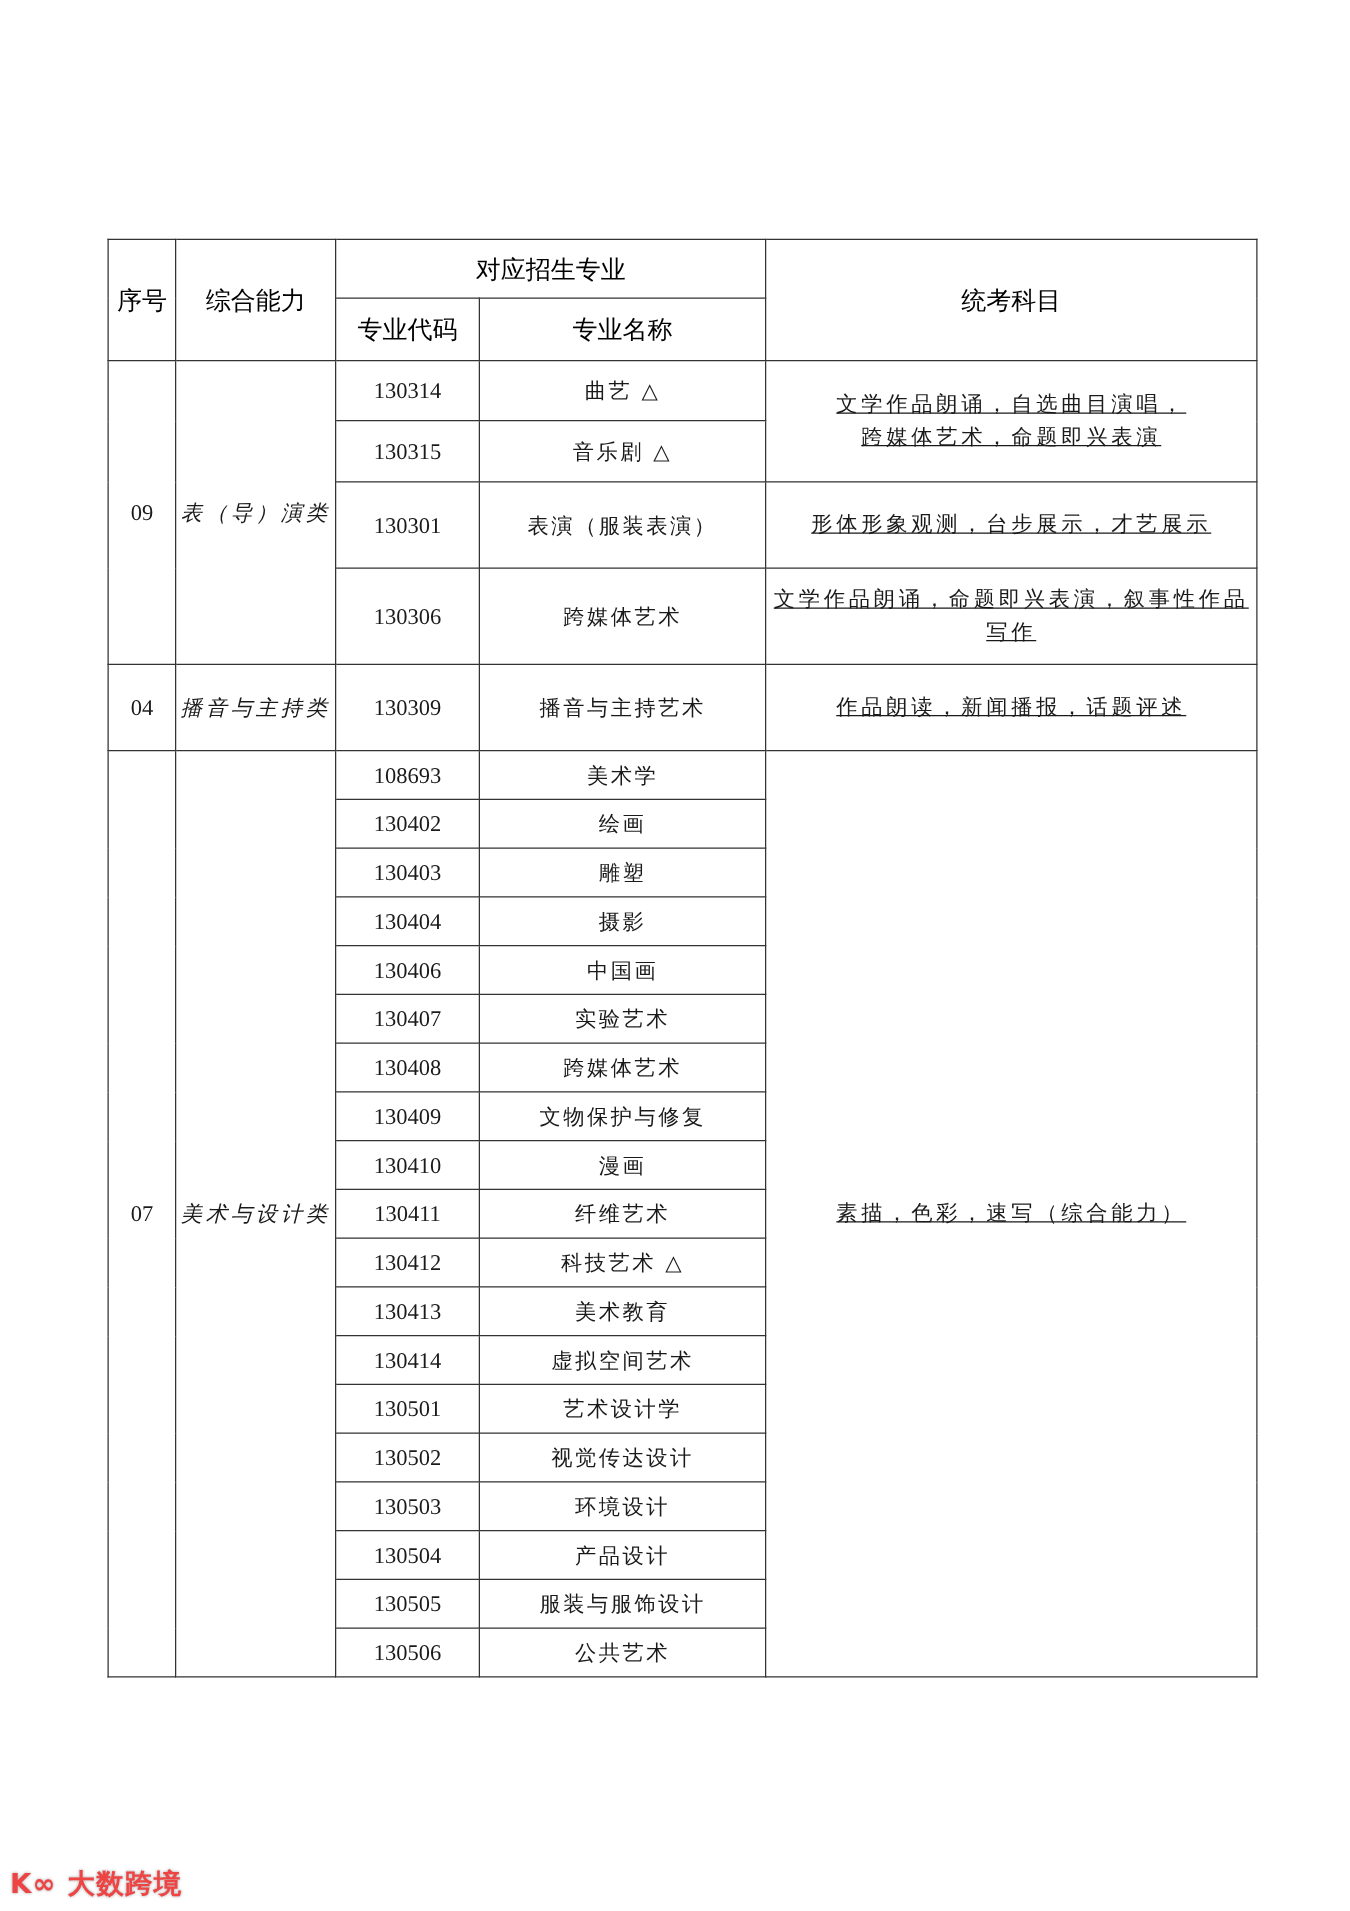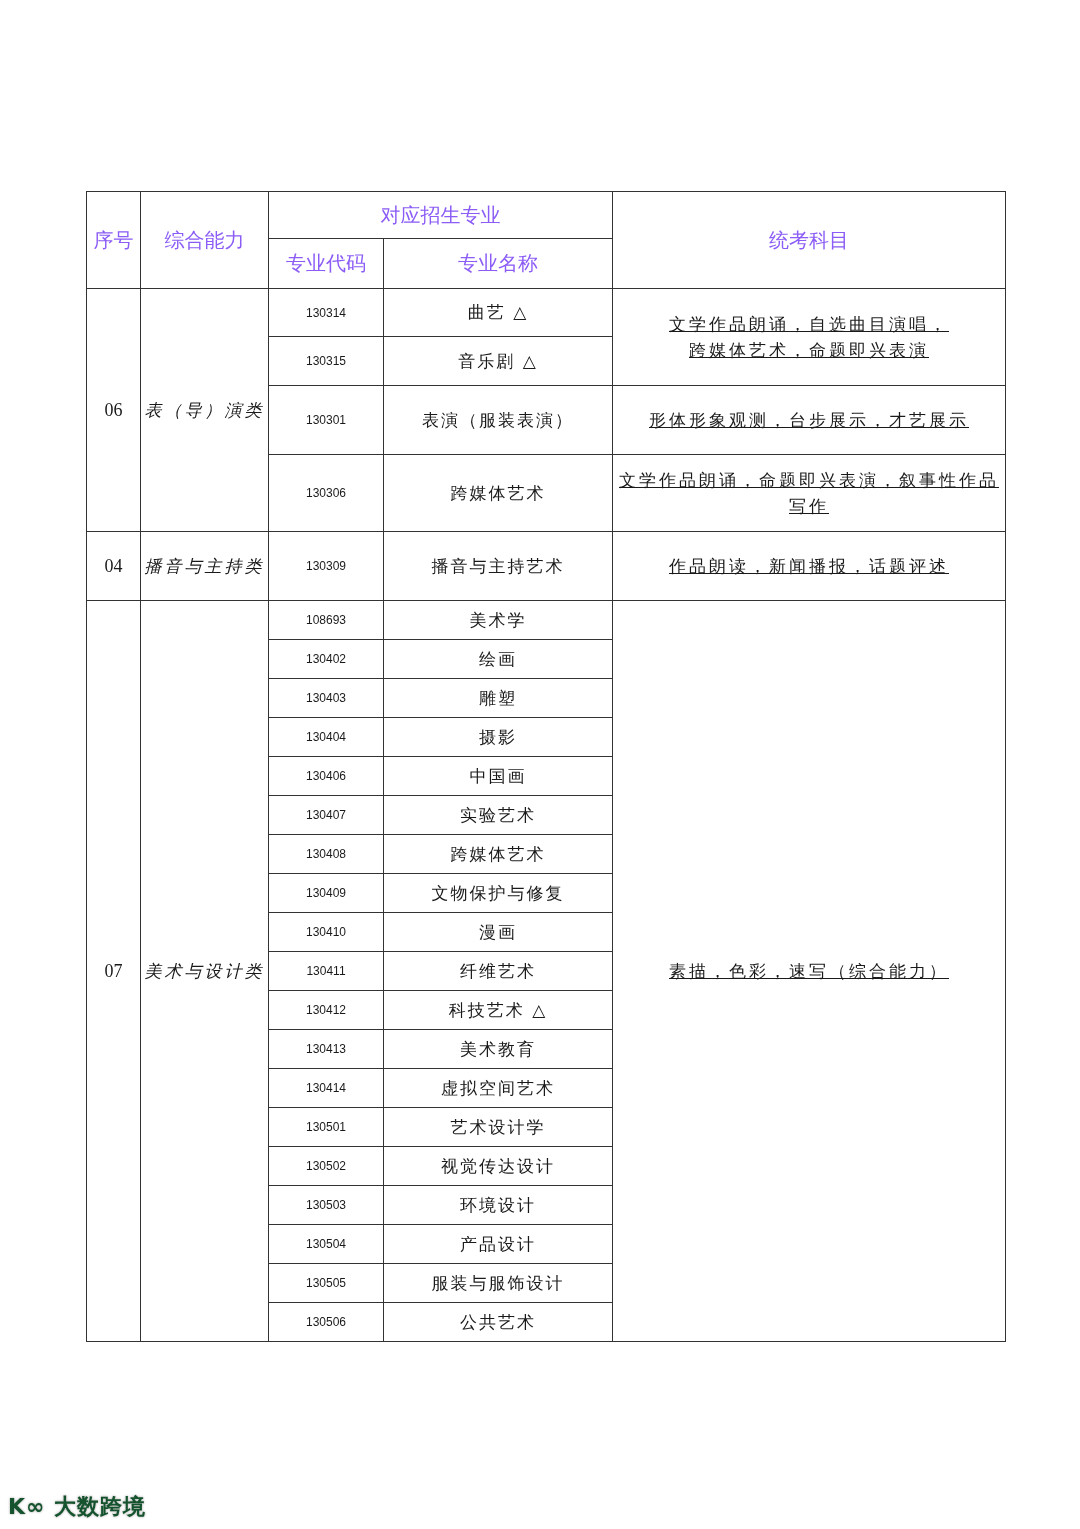--- a/index.html
+++ b/index.html
@@ -2,28 +2,28 @@
 <html><head>
 <meta charset="utf-8">
 <style>
   html, body { margin: 0; padding: 0; background: #ffffff; }
   body { width: 1080px; height: 1529px; position: relative; overflow: hidden;
          font-family: "DejaVu Serif", "Liberation Serif", serif; color: #1a1a1a; }
   table.main { position: absolute; left: 86px; top: 191px; width: 919px;
                border-collapse: collapse; table-layout: fixed; }
   table.main td, table.main th { border: 1px solid #333; padding: 0; text-align: center;
                vertical-align: middle; font-weight: normal; overflow: hidden; }
-  th { font-family: "DejaVu Sans", "Liberation Sans", sans-serif; font-size: 20px; color: #8b5cf6; }
+  th { font-family: "DejaVu Sans", "Liberation Sans", sans-serif; font-size: 20px; color: #000000; }
   td { font-size: 17px; letter-spacing: 2px; }
-  td.code { font-family: Liberation Sans, sans-serif; font-size: 12px; letter-spacing: 0; }
+  td.code { font-family: Liberation Serif, serif; font-size: 18px; letter-spacing: 0; }
   td.seq { font-family: "Liberation Serif", serif; font-size: 18px; letter-spacing: 0; }
   td.cat { text-align: left; padding-left: 3px; letter-spacing: 3px; font-style: italic; }
   td.subj { text-align: left; padding-left: 2px; line-height: 26px; letter-spacing: 3px; text-decoration: underline; }
   .watermark { position: absolute; left: 8px; top: 1492px; font-family: "DejaVu Sans", sans-serif;
-               font-size: 22px; color: #14532d; font-weight: bold;
+               font-size: 22px; color: #ef4444; font-weight: bold;
                text-shadow: 0 0 2px #bbb, 0 0 3px #ccc; letter-spacing: 1px; }
 </style>
 </head>
 <body>
 
 <table class="main">
   <colgroup>
     <col style="width:54px">
       <col style="width:128px">
       <col style="width:115px">
@@ -36,21 +36,21 @@
     <th rowspan="2">综合能力</th>
     <th colspan="2">对应招生专业</th>
     <th rowspan="2">统考科目</th>
   </tr>
   <tr style="height:50px">
     <th>专业代码</th>
     <th>专业名称</th>
   </tr>
 
   <tr style="height:48px">
-    <td rowspan="4" class="seq">06</td>
+    <td rowspan="4" class="seq">09</td>
     <td rowspan="4" class="cat">表（导）演类</td>
     <td class="code">130314</td>
     <td>曲艺 △</td>
     <td rowspan="2" class="subj"><span>文学作品朗诵，自选曲目演唱，</span><br><span>跨媒体艺术，命题即兴表演</span></td>
   </tr>
   <tr style="height:49px">
     <td class="code">130315</td>
     <td>音乐剧 △</td>
   </tr>
   <tr style="height:69px">

